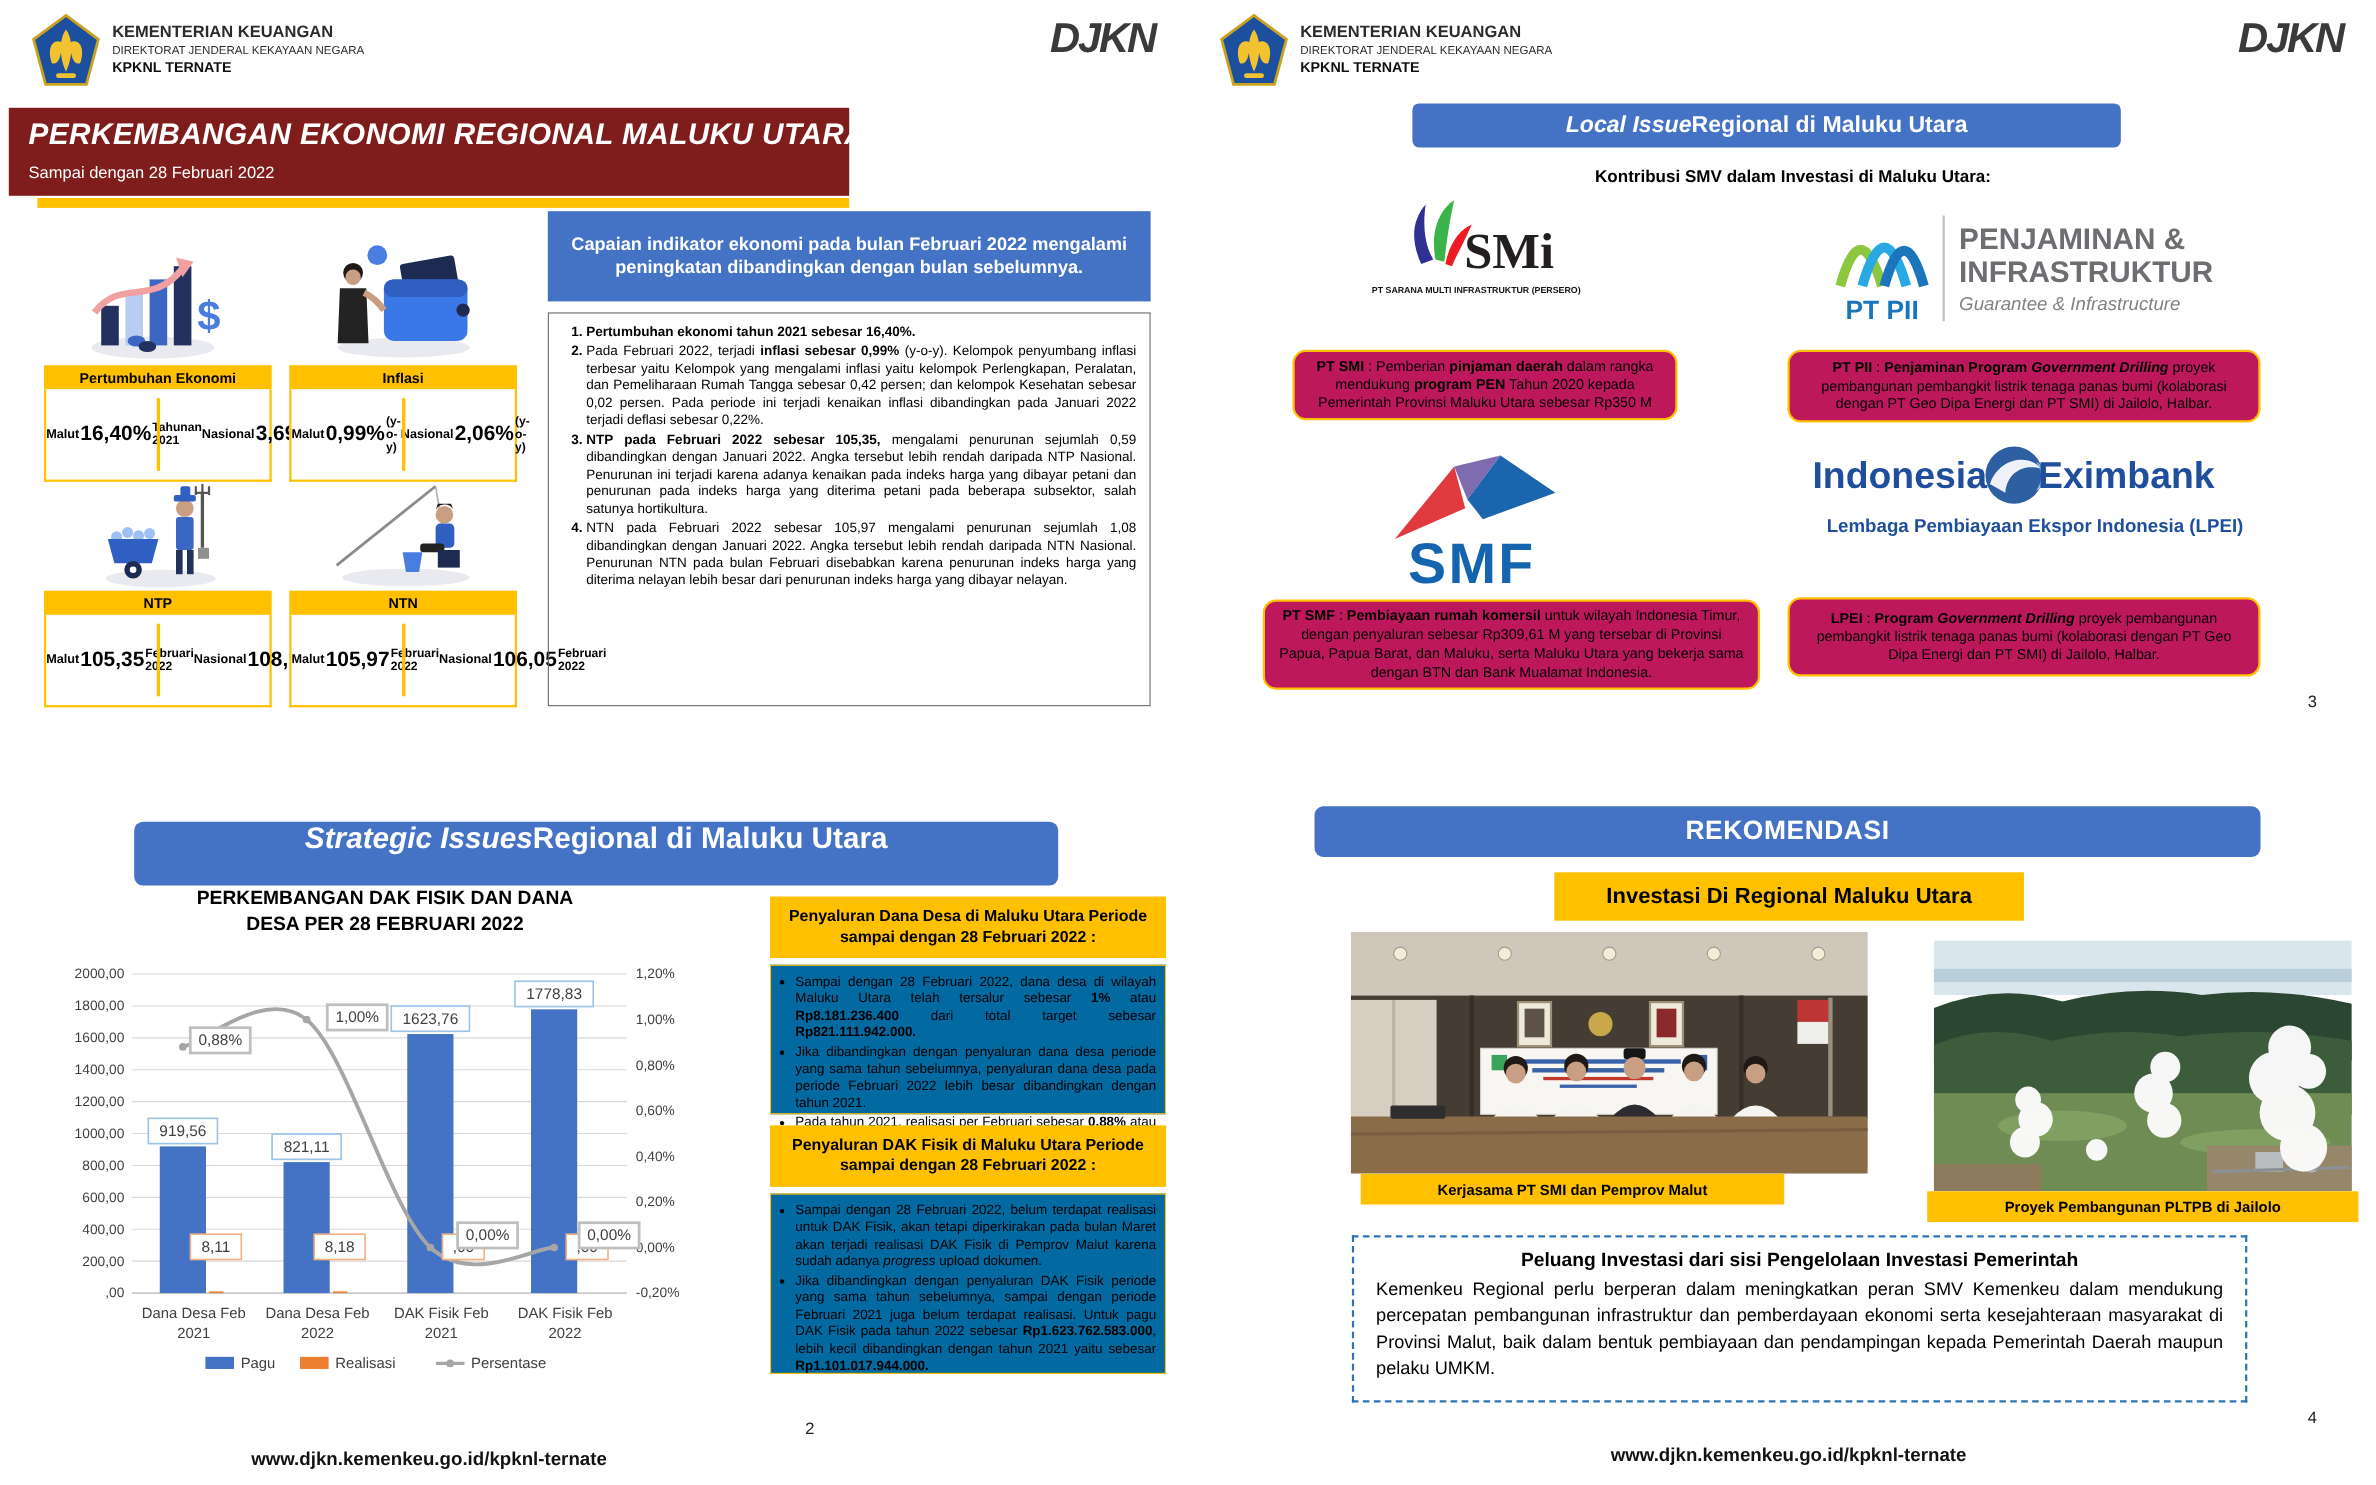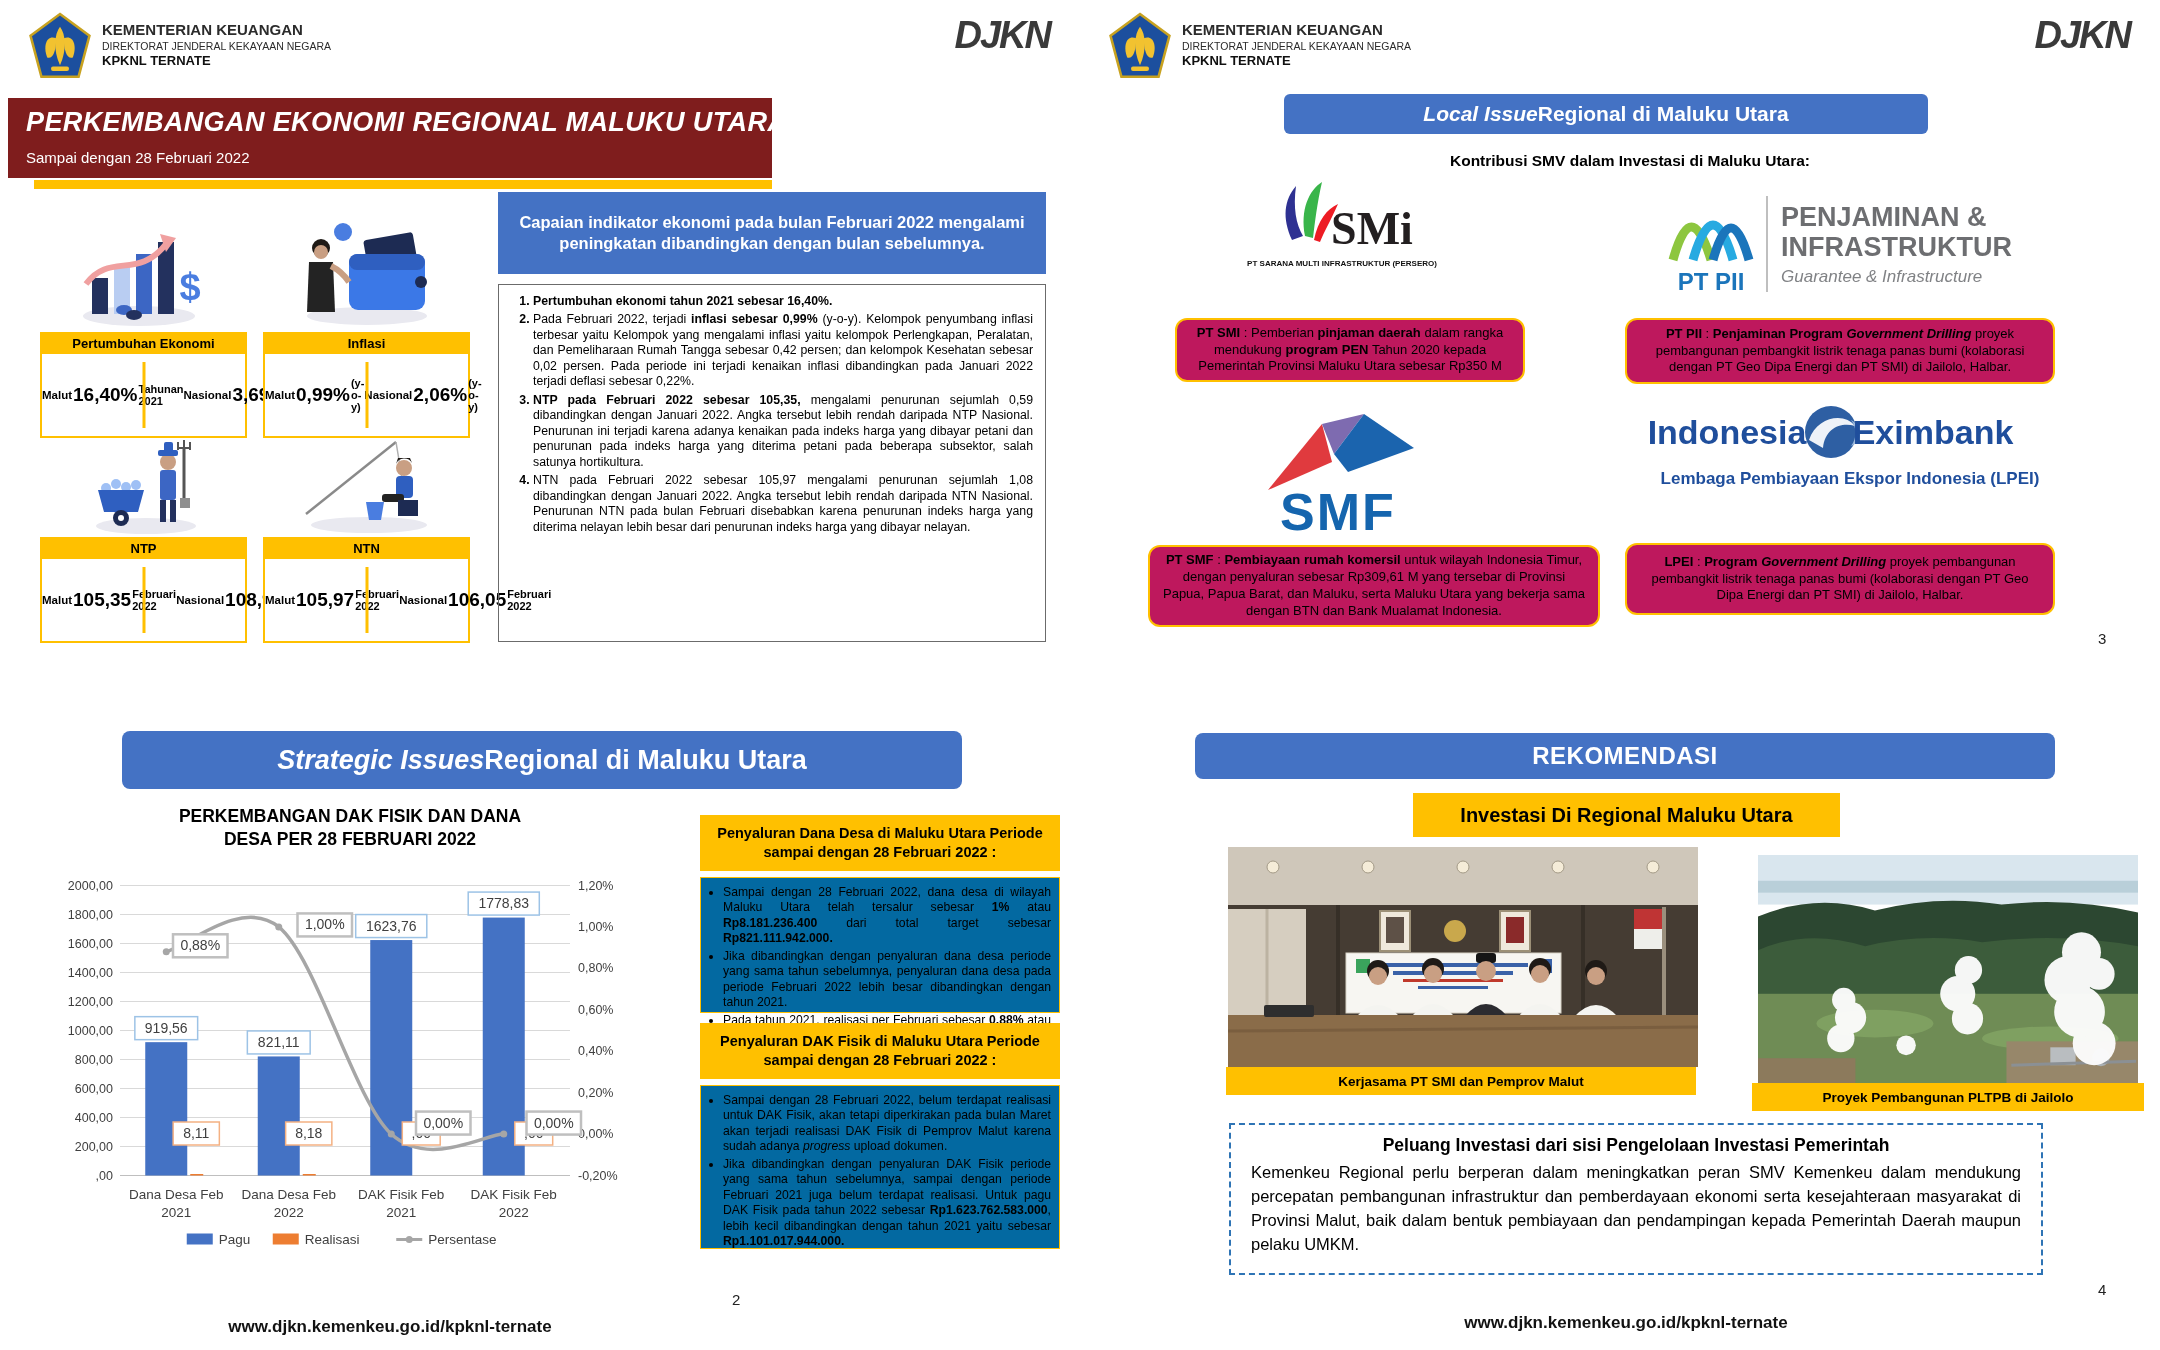--- a/index.html
+++ b/index.html
@@ -36,22 +36,22 @@
   .p1-list li{margin-bottom:3px;text-align:justify}
   li::marker{font-weight:bold}
   
   .p3-banner{left:204px;top:94px;width:644px;height:40px;background:#4472C4;border-radius:6px;color:#fff;
       font-size:21px;display:flex;align-items:center;justify-content:center}
   .p3-kontribusi{left:130px;top:152px;width:840px;text-align:center;font-weight:bold;font-size:15.5px}
   .smv-box{border:2.5px solid #FFC000;border-radius:12px;background:#be185d;font-size:13px;text-align:center;
       display:flex;align-items:center;justify-content:center;padding:5px 12px;line-height:1.3}
   .pagenum{font-size:15px;color:#222}
   
-  .p2-banner{left:122px;top:56px;width:840px;height:58px;border-radius:8px;background:#4472C4;color:#fff;
-      font-size:27px;display:flex;align-items:center;justify-content:center}
+  .p2-banner{left:122px;top:72px;width:840px;height:58px;border-radius:8px;background:#4472C4;color:#fff;
+      font-size:27px;display:flex;justify-content:center}
   .p2-chart-title{left:170px;top:130px;width:360px;text-align:center;font-weight:bold;font-size:17.5px;line-height:1.3}
   .p2-chart{left:25px;top:183px;width:640px;height:410px}
   .yellow-head{background:#FFC000;font-weight:bold;font-size:14.5px;text-align:center;display:flex;
       align-items:center;justify-content:center;line-height:1.3;padding:4px 8px;color:#000}
   .bullet-box{border:1.5px solid #FFC000;background:#0369a1;padding:7px 8px 4px 4px;font-size:12.2px;line-height:1.27}
   .bullet-box ul{margin-left:18px}
   .bullet-box li{margin-bottom:2px;text-align:justify}
   .b1h{left:700px;top:140px;width:360px;height:56px}
   .b1b{left:700px;top:202px;width:360px;height:136px}
   .b2h{left:700px;top:348px;width:360px;height:56px}
@@ -461,21 +461,21 @@
         <circle cx="312" cy="127" r="9" fill="#c99f83"></circle>
         <path d="M290,170 Q312,144 334,170 Z" fill="#f4f4f0"></path>
       <circle cx="368" cy="124" r="11" fill="#1f1a16"></circle>
         <circle cx="368" cy="129" r="9" fill="#c99f83"></circle>
         <path d="M346,170 Q368,146 390,170 Z" fill="#f4f4f0"></path>
     </g>
     <rect y="168" width="470" height="52" fill="#8a6c49"></rect>
     <line x1="0" y1="184" x2="470" y2="180" stroke="#7a5e3f" stroke-width="3"></line>
     <rect x="36" y="158" width="50" height="12" rx="2" fill="#2e2e2e"></rect>
   </svg>
-  <div class="abs caption" style="left:146px;top:392px;width:470px;height:28px">Kerjasama PT SMI dan Pemprov Malut</div>
+  <div class="abs caption" style="left:157px;top:392px;width:385px;height:28px">Kerjasama PT SMI dan Pemprov Malut</div>
 
   <svg class="abs photo" style="left:678px;top:180px" width="380" height="228" viewBox="0 0 390 230" preserveAspectRatio="none">
     <rect width="390" height="50" fill="#d9e6ee"></rect>
     <rect y="26" width="390" height="12" fill="#b9cfd9"></rect>
     <path d="M0,62 Q60,38 120,56 Q185,40 250,50 Q320,42 390,58 L390,110 L0,110 Z" fill="#2c4731"></path>
     <path d="M0,96 Q50,74 110,92 Q170,78 230,88 Q310,78 390,92 L390,160 L0,160 Z" fill="#3c5c3b"></path>
     <rect y="140" width="390" height="90" fill="#6f8c55"></rect>
     <ellipse cx="120" cy="170" rx="60" ry="14" fill="#7fa061"></ellipse>
       <ellipse cx="300" cy="185" rx="70" ry="12" fill="#7fa061"></ellipse>
     <rect x="255" y="188" width="135" height="42" fill="#97876a"></rect>

